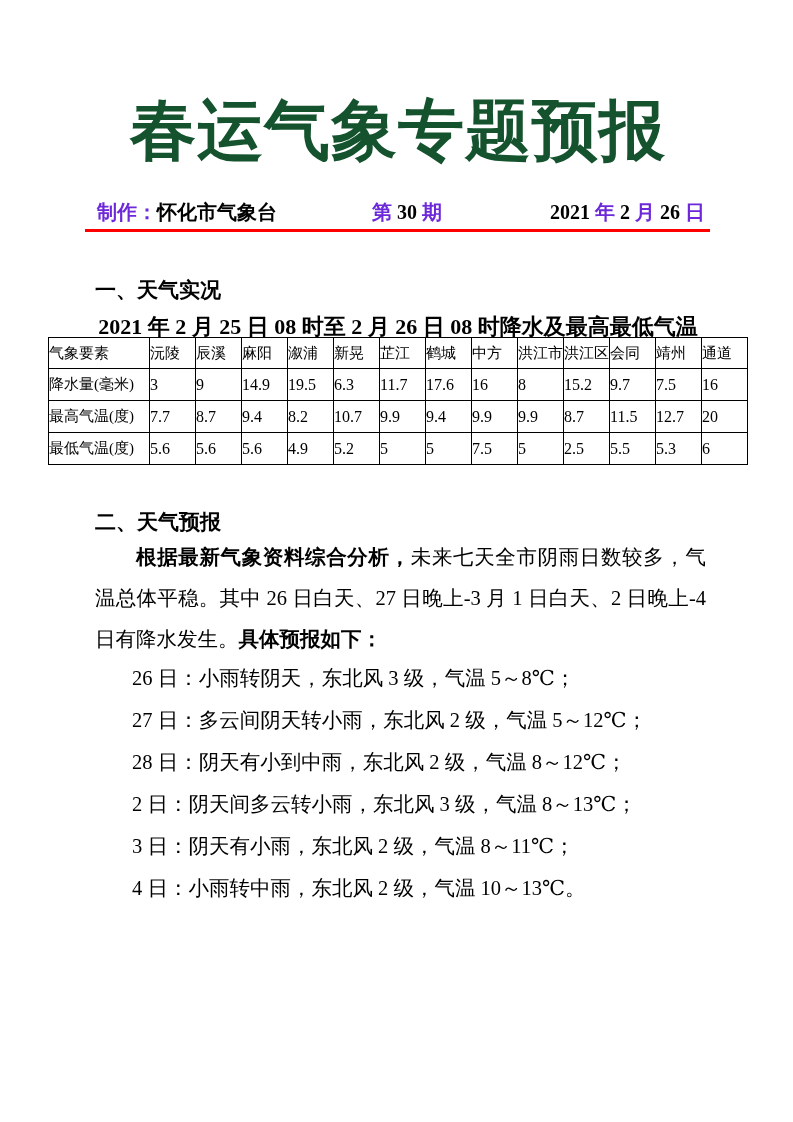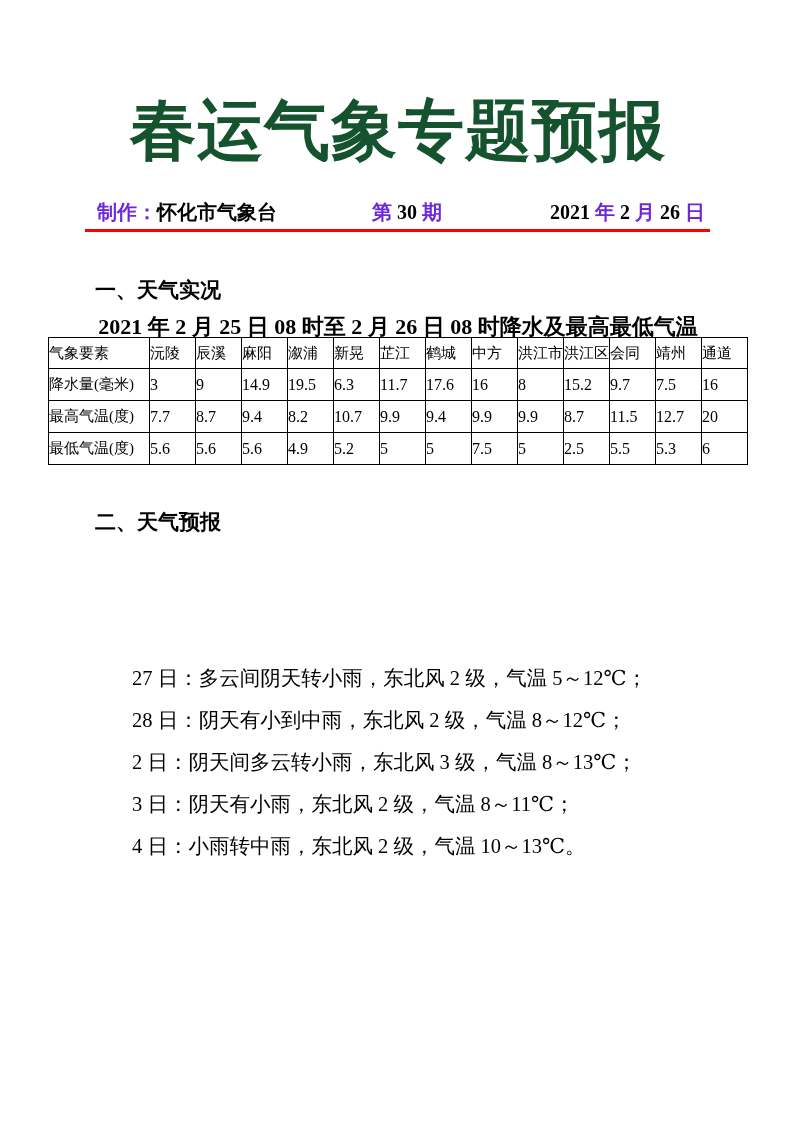--- a/index.html
+++ b/index.html
@@ -185,22 +185,24 @@
           <td>2.5</td>
           <td>5.5</td>
           <td>5.3</td>
           <td>6</td>
         </tr>
       </tbody>
   </table>
 
   <div class="sec-heading sec2">二、天气预报</div>
 
+  <div class="forecast-para"><span class="b">根据最新气象资料综合分析，</span><span>未来七天全市阴雨日数较多，气温总体平稳。其中 26 日白天、27 日晚上-3 月 1 日白天、2 日晚上-4 日有降水发生。</span><span class="b">具体预报如下：</span></div>
 
   <div class="daily-list">
+      <div class="day-line">26 日：小雨转阴天，东北风 3 级，气温 5～8℃；</div>
       <div class="day-line">27 日：多云间阴天转小雨，东北风 2 级，气温 5～12℃；</div>
       <div class="day-line">28 日：阴天有小到中雨，东北风 2 级，气温 8～12℃；</div>
       <div class="day-line">2 日：阴天间多云转小雨，东北风 3 级，气温 8～13℃；</div>
       <div class="day-line">3 日：阴天有小雨，东北风 2 级，气温 8～11℃；</div>
       <div class="day-line">4 日：小雨转中雨，东北风 2 级，气温 10～13℃。</div>
     </div>
 
 </div>
 
 </body></html>

